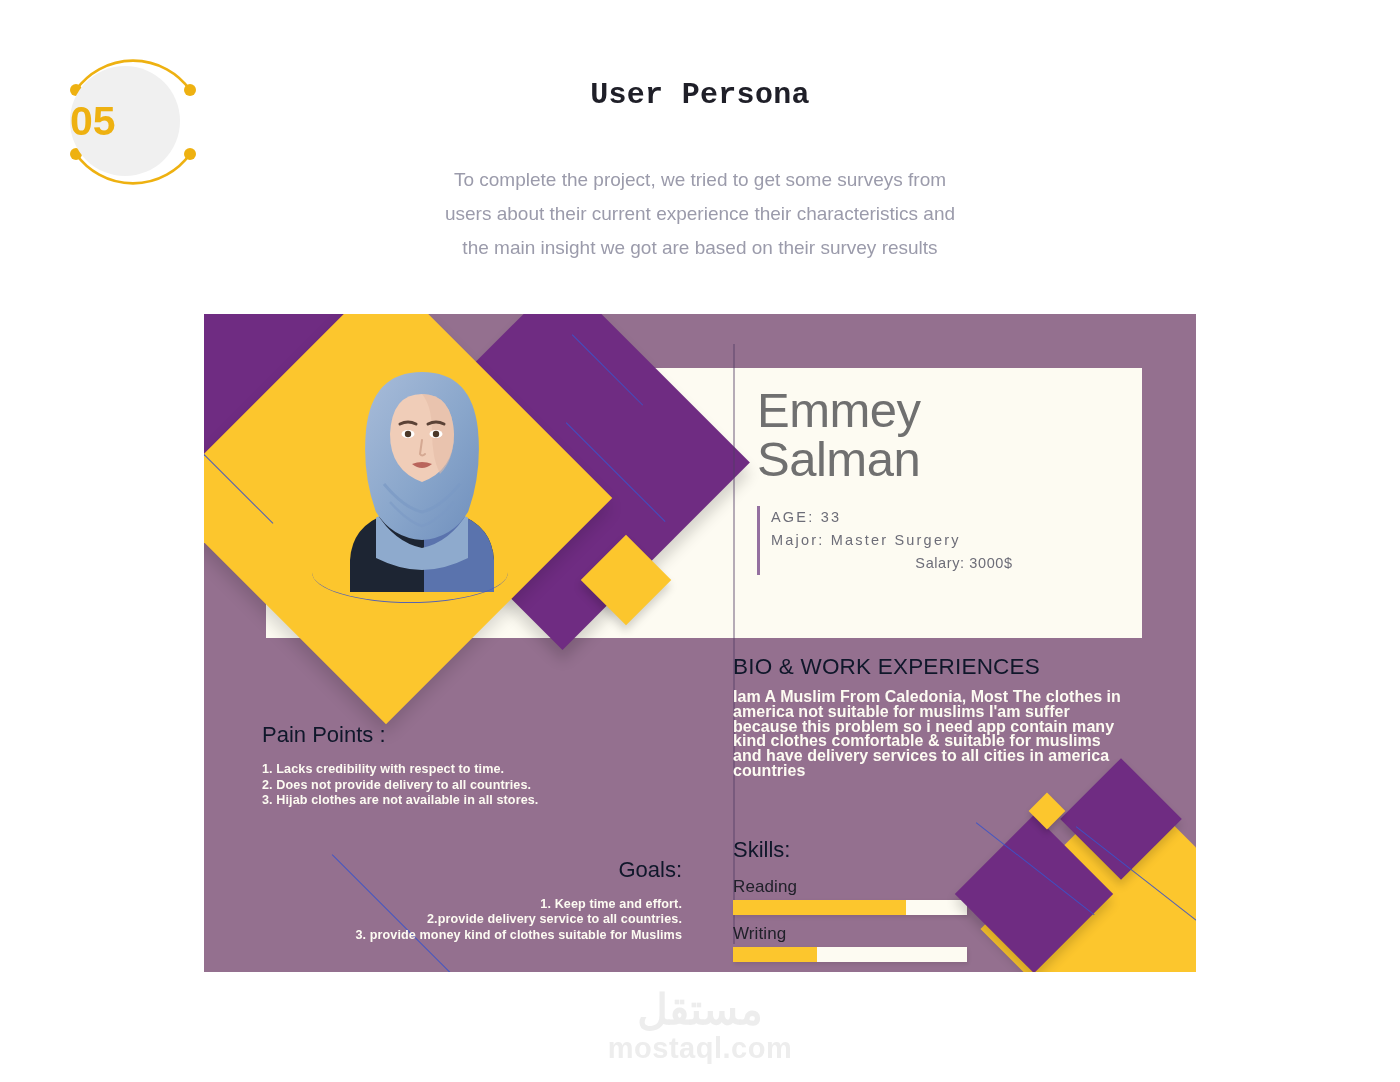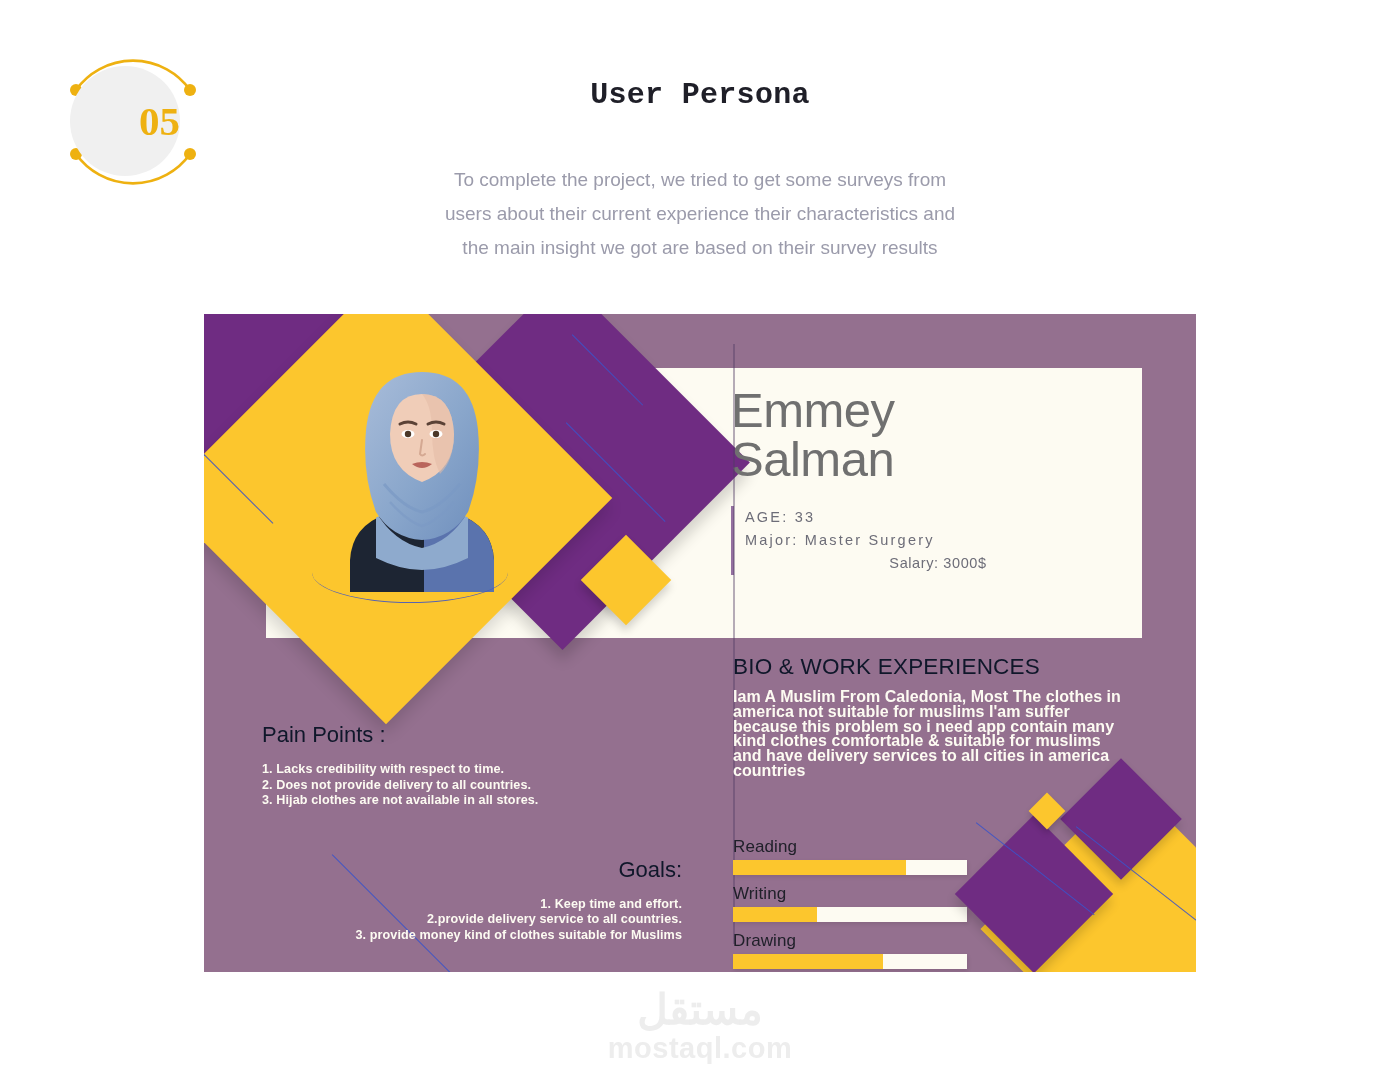--- a/index.html
+++ b/index.html
@@ -27,22 +27,21 @@
   #step-badge .badge-circle {
     position: absolute;
     left: 22px;
     top: 22px;
     width: 110px;
     height: 110px;
     border-radius: 50%;
     background: #f0f0f0;
     display: flex;
     align-items: center;
-    justify-content: flex-end;
-    font-family: Liberation Serif, serif;
+    justify-content: flex-start;
   }
   #step-badge .badge-number {
     color: #eeb111;
     font-size: 41px;
     font-weight: bold;
     letter-spacing: 0px;
     line-height: 1;
   }
   #step-badge svg { position: absolute; left: 0; top: 0; overflow: visible; }
 
@@ -138,21 +137,21 @@
   #portrait-arc {
     position: absolute;
     left: 108px; top: 228px;
     width: 196px; height: 60px;
     border-bottom: 1.6px solid #3b53c9;
     border-radius: 50%;
     opacity: .85;
   }
 
   
-  .name-block { position: absolute; left: 527px; top: 72px; width: 400px; }
+  .name-block { position: absolute; left: 553px; top: 72px; width: 400px; }
   .persona-name {
     font-size: 49px;
     line-height: 49px;
     color: #707070;
     font-weight: 300;
     letter-spacing: -0.5px;
   }
   .persona-role {
     margin-top: 12px;
     font-size: 15px;
@@ -380,20 +379,21 @@
     </div>
   </div>
 
   <div class="col-right">
     <div>
       <div class="section-heading caps">BIO &amp; WORK EXPERIENCES</div>
       <div class="bio-text">Iam A Muslim From Caledonia, Most The clothes in america not suitable for muslims I'am suffer because this problem so i need app contain many kind clothes comfortable &amp; suitable for muslims and have delivery services to all cities in america countries</div>
     </div>
 
     <div class="skills-wrap">
+      <div class="section-heading">Skills:</div>
 
       <div>
         <div class="skill-label">Reading</div>
         <div class="skill-track">
           <div class="skill-fill" style="width: 74%;"></div>
         </div>
       </div>
 
       <div>
         <div class="skill-label">Writing</div>

